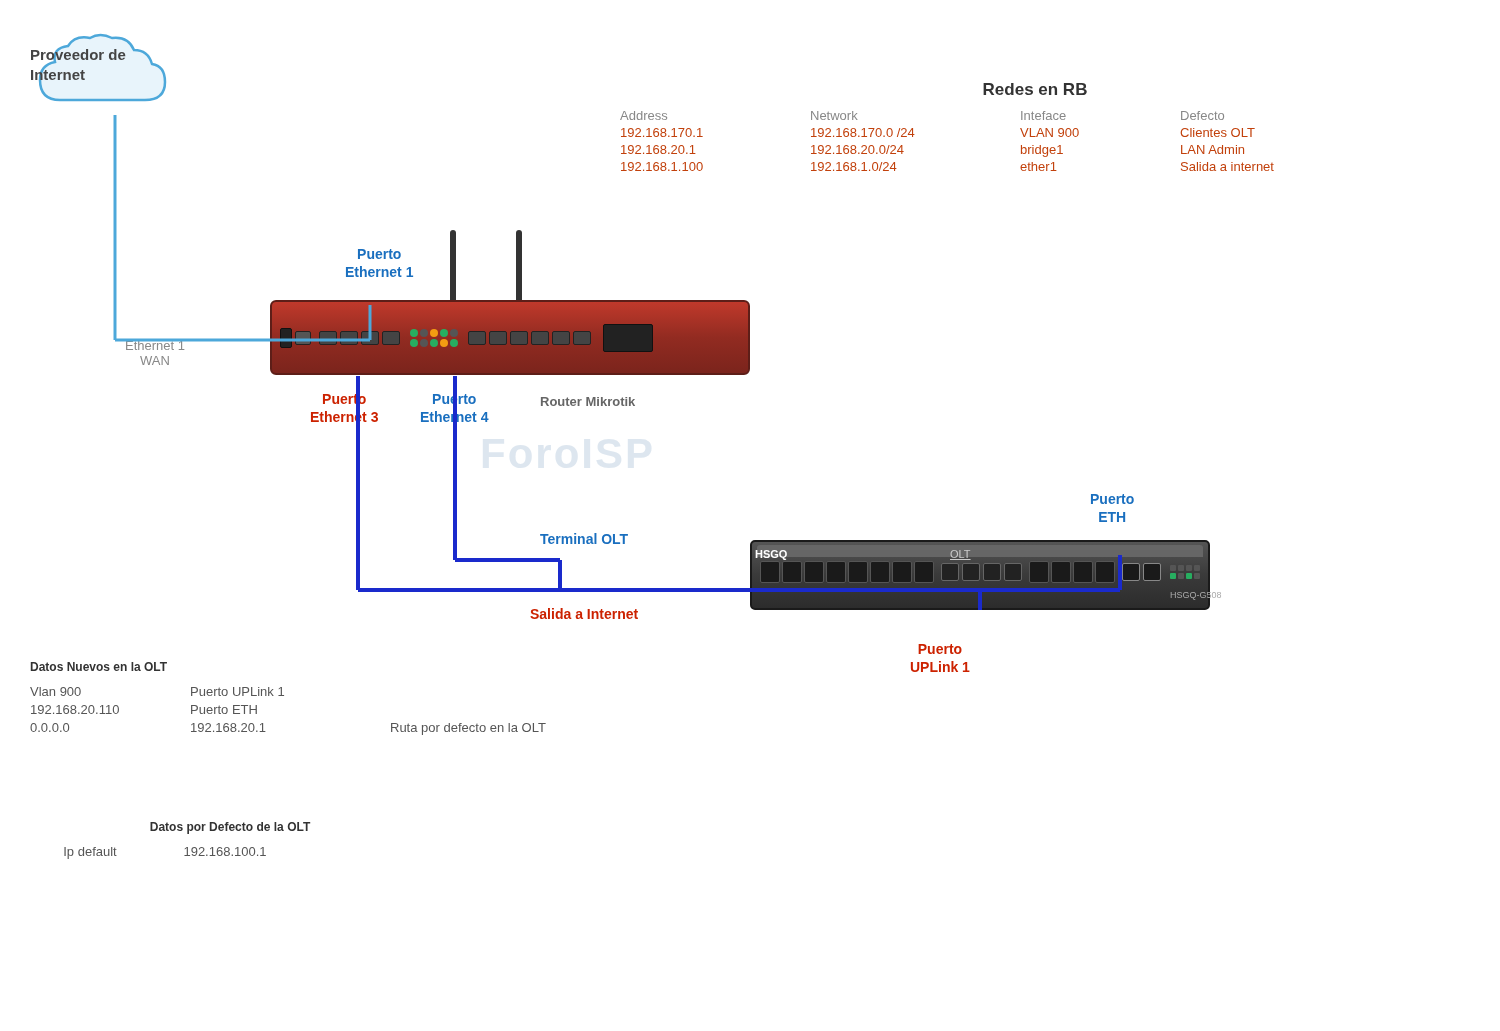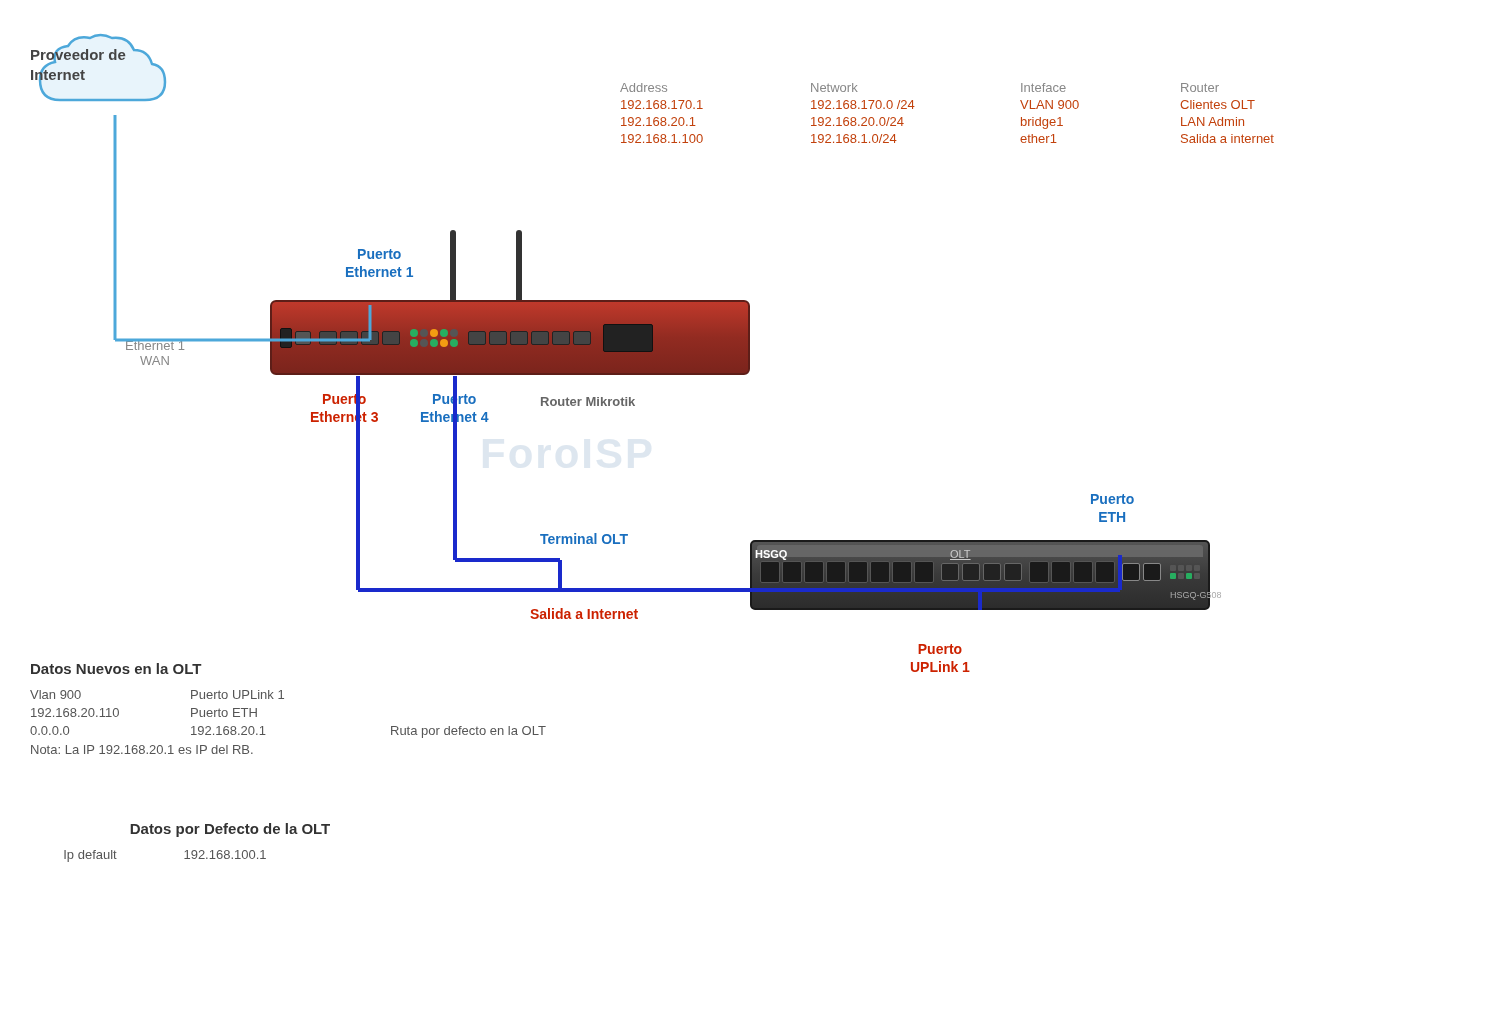--- a/index.html
+++ b/index.html
@@ -216,21 +216,21 @@
 
     
     .info-section {
       position: absolute;
       top: 660px;
       left: 30px;
       width: 600px;
     }
     .info-title {
       font-weight: bold;
-      font-size: 15px;
+      font-size: 12px;
       color: #333;
       margin-bottom: 10px;
     }
     .info-grid {
       display: grid;
       grid-template-columns: 160px 200px 1fr;
       gap: 3px 0;
       font-size: 13px;
       color: #555;
     }
@@ -288,25 +288,26 @@
   <svg class="cloud-svg" viewBox="0 0 150 90" xmlns="http://www.w3.org/2000/svg">
     <path d="M30,70 Q10,70 10,50 Q10,35 25,32 Q22,18 38,16 Q45,5 60,8 Q70,2 82,8 Q98,6 104,20 Q118,20 122,34 Q135,36 135,52 Q135,70 115,70 Z" fill="#e8f4fb" stroke="#4da8da" stroke-width="2.5"></path>
   </svg>
   <div class="cloud-label">
     <span>Proveedor de</span><br>
     <span>Internet</span>
   </div>
 </div>
 
 <div class="redes-table">
+  <div class="redes-title">Redes en RB</div>
   <div class="redes-grid">
     <div class="redes-col-header">Address</div>
     <div class="redes-col-header">Network</div>
     <div class="redes-col-header">Inteface</div>
-    <div class="redes-col-header">Router</div>
+    <div class="redes-col-header">Defecto</div>
 
     <div class="redes-cell">192.168.170.1</div>
     <div class="redes-cell">192.168.170.0 /24</div>
     <div class="redes-cell">VLAN 900</div>
     <div class="redes-cell">Clientes OLT</div>
 
     <div class="redes-cell">192.168.20.1</div>
     <div class="redes-cell">192.168.20.0/24</div>
     <div class="redes-cell">bridge1</div>
     <div class="redes-cell">LAN Admin</div>
@@ -483,21 +484,20 @@
     <div class="info-cell">Vlan 900</div>
     <div class="info-cell">Puerto UPLink 1</div>
     <div class="info-cell"></div>
     <div class="info-cell">192.168.20.110</div>
     <div class="info-cell">Puerto ETH</div>
     <div class="info-cell"></div>
     <div class="info-cell">0.0.0.0</div>
     <div class="info-cell">192.168.20.1</div>
     <div class="info-cell">Ruta  por defecto en la OLT</div>
   </div>
-  <div class="info-note">Nota: La IP 192.168.20.1 es IP del RB.</div>
 </div>
 
 <div class="info-section2">
   <div class="info-title">Datos por Defecto de la OLT</div>
   <div class="info-grid2">
     <div class="info-cell">Ip default</div>
     <div class="info-cell">192.168.100.1</div>
   </div>
 </div>
 

